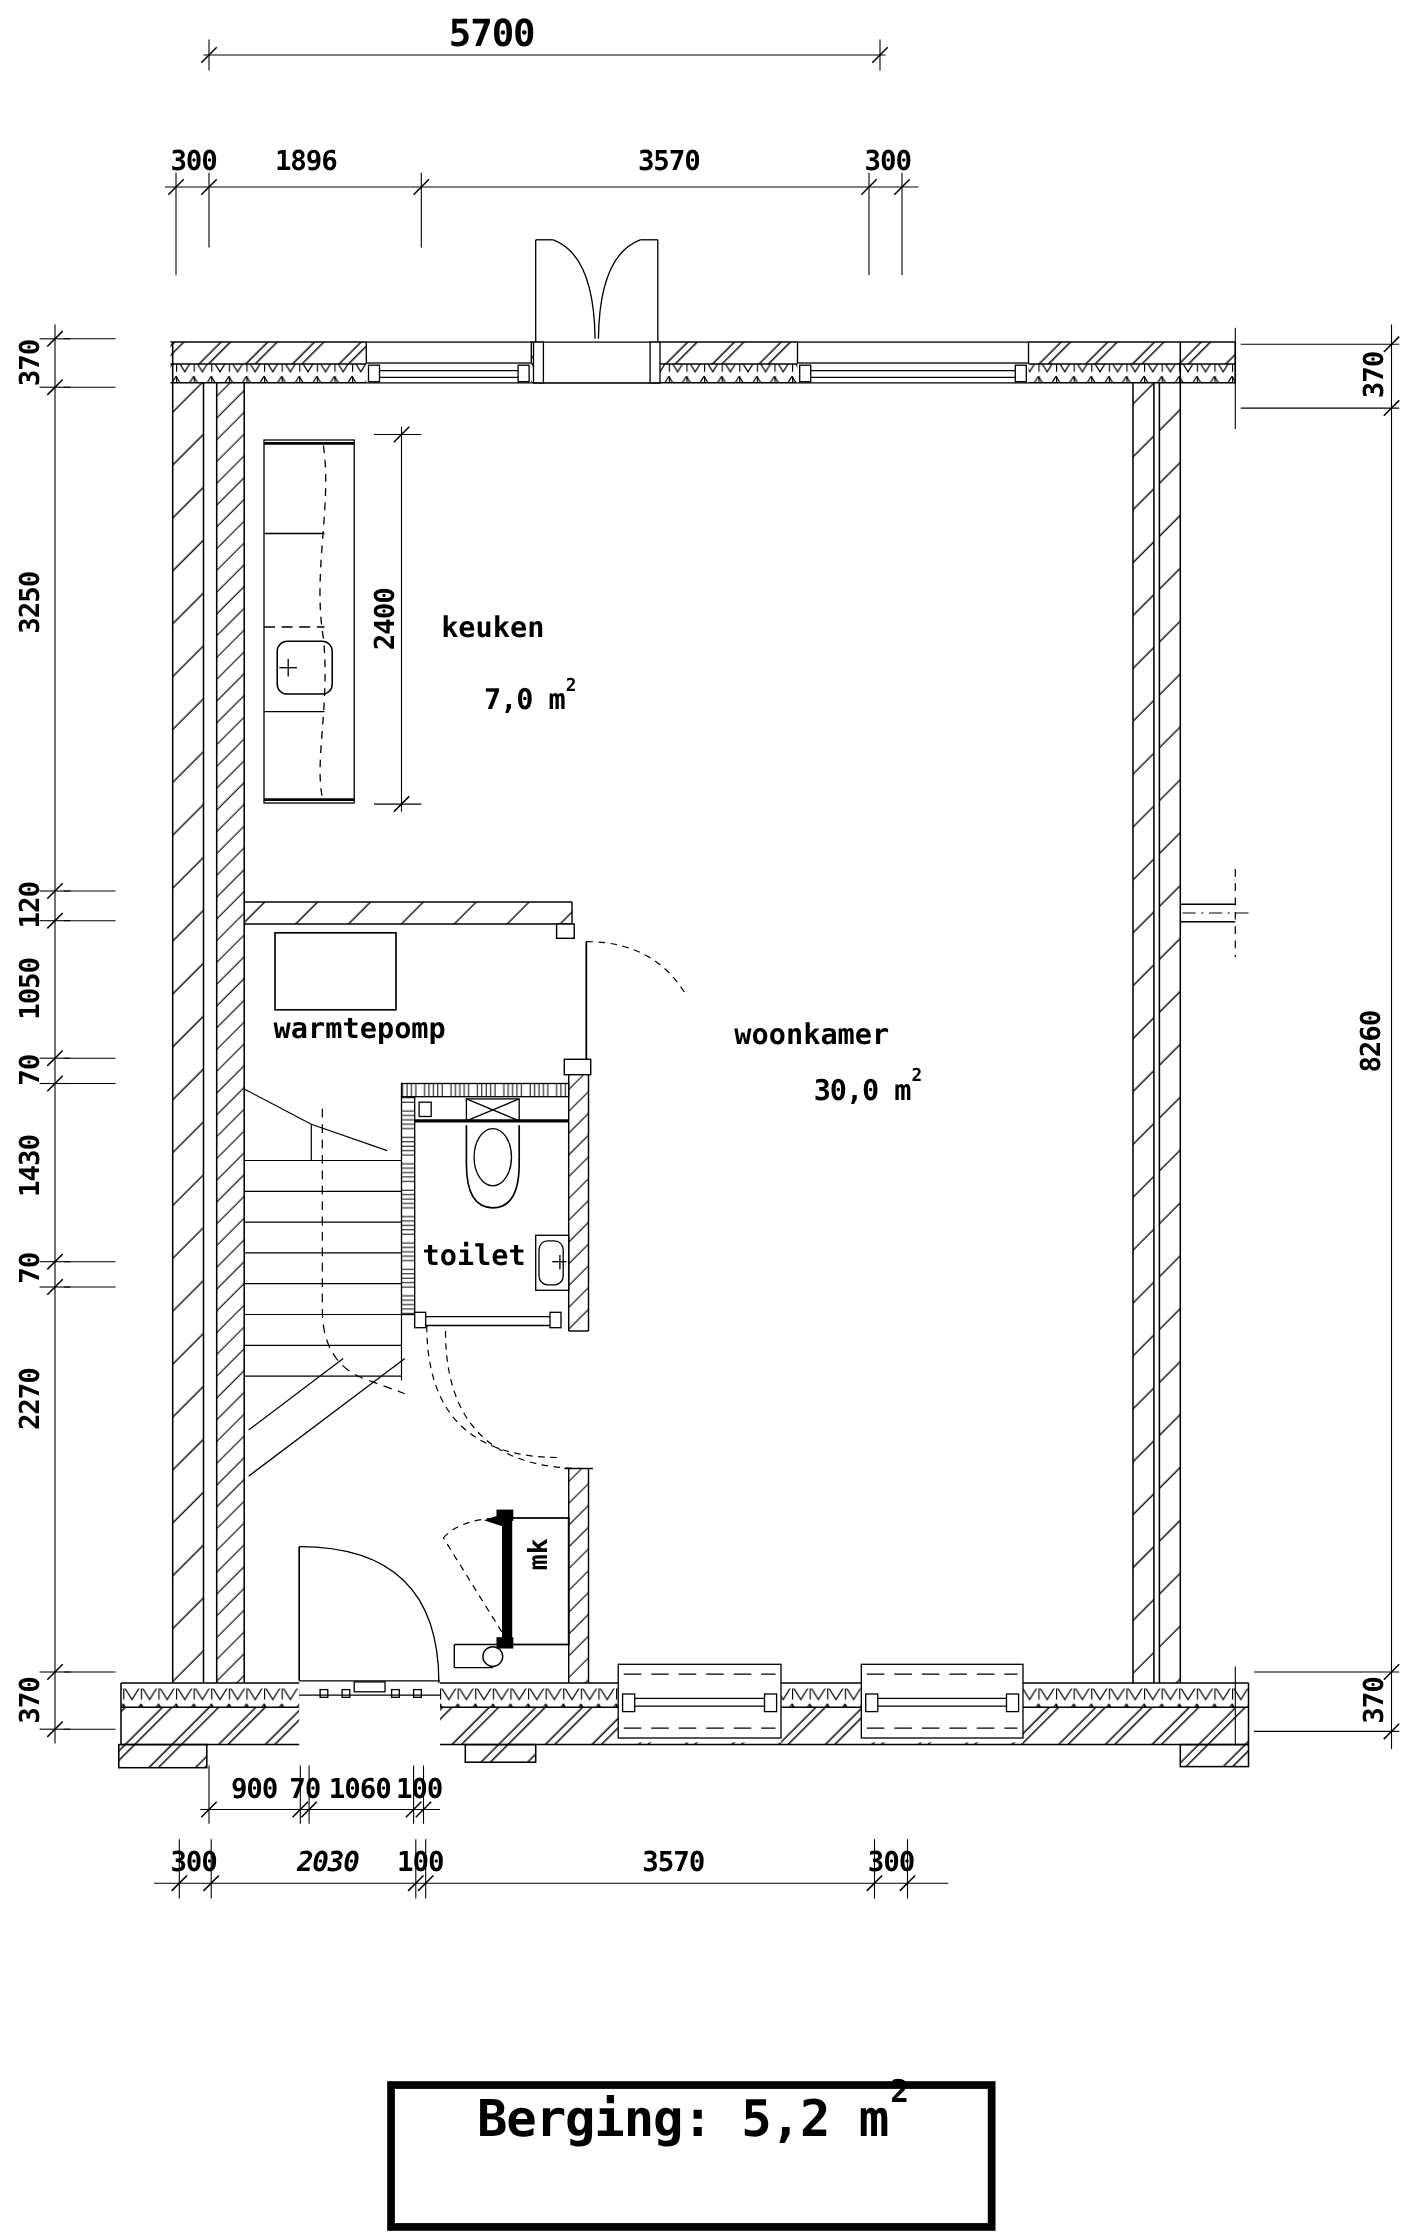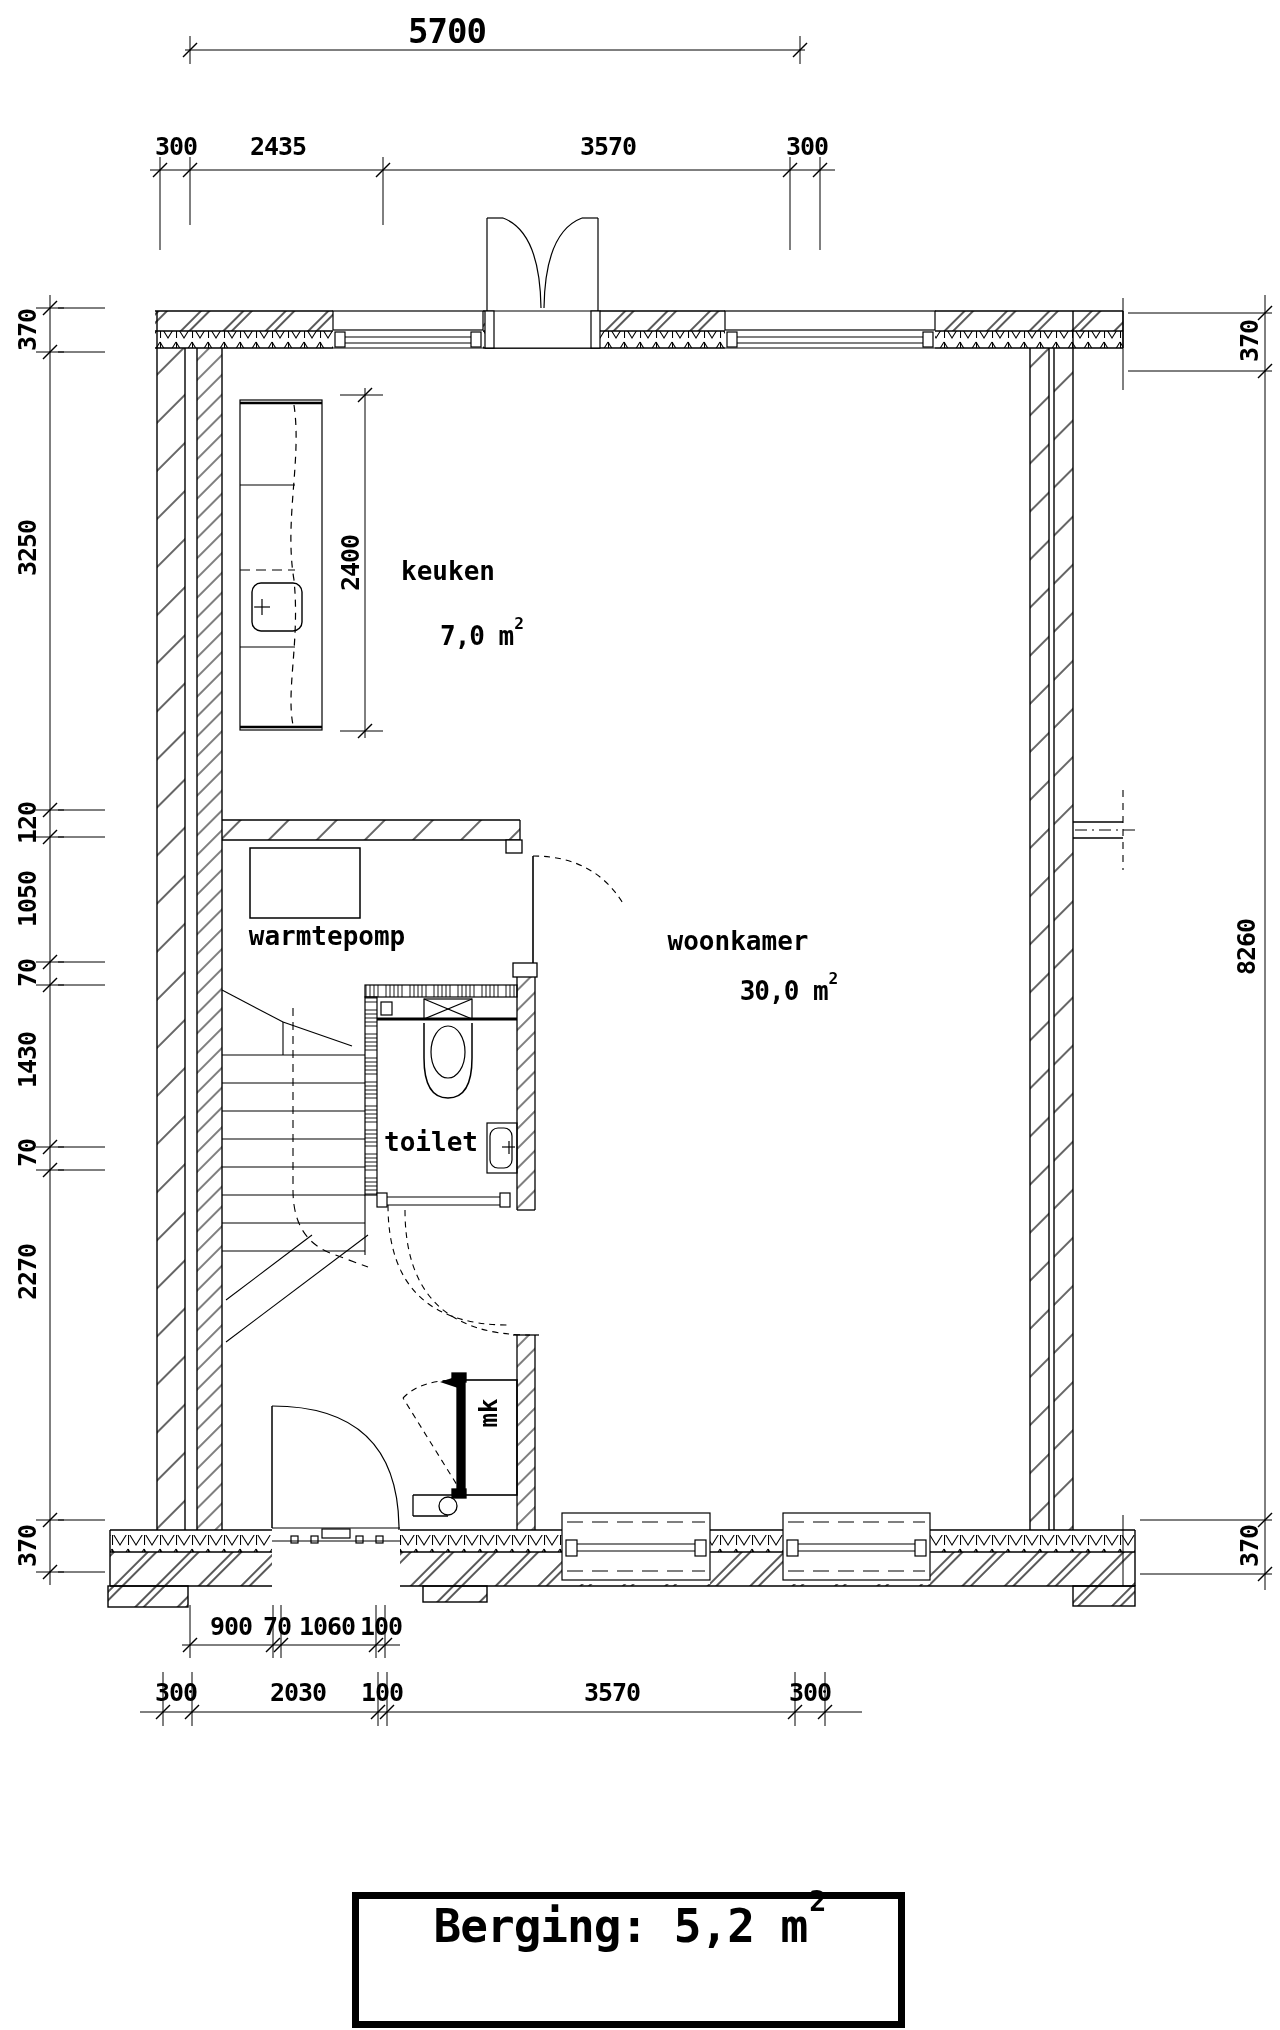--- a/index.html
+++ b/index.html
@@ -370,21 +370,21 @@
     <line x1="365" y1="388" x2="365" y2="738"></line>
     <line x1="340" y1="395" x2="383" y2="395"></line>
     <line x1="340" y1="731" x2="383" y2="731"></line>
     <line x1="358" y1="402" x2="372" y2="388" stroke-width="1.4"></line>
     <line x1="358" y1="738" x2="372" y2="724" stroke-width="1.4"></line>
   </g>
 </svg>
 
 <div class="lbl dim-big" style="left:447px;top:31px;">5700</div>
 <div class="lbl dim" style="left:176px;top:146px;">300</div>
-<div class="lbl dim" style="left:278px;top:146px;">2435</div>
+<div class="lbl dim" style="left:278px;top:146px;">1896</div>
 <div class="lbl dim" style="left:608px;top:146px;">3570</div>
 <div class="lbl dim" style="left:807px;top:146px;">300</div>
 
 <div class="lbl dim rot" style="left:27px;top:330px;">370</div>
 <div class="lbl dim rot" style="left:27px;top:548px;">3250</div>
 <div class="lbl dim rot" style="left:27px;top:823px;">120</div>
 <div class="lbl dim rot" style="left:27px;top:899px;">1050</div>
 <div class="lbl dim rot" style="left:27px;top:973px;">70</div>
 <div class="lbl dim rot" style="left:27px;top:1060px;">1430</div>
 <div class="lbl dim rot" style="left:27px;top:1153px;">70</div>
@@ -394,21 +394,21 @@
 <div class="lbl dim rot" style="left:1249px;top:341px;">370</div>
 <div class="lbl dim rot" style="left:1246px;top:947px;">8260</div>
 <div class="lbl dim rot" style="left:1249px;top:1546px;">370</div>
 
 <div class="lbl dim" style="left:231px;top:1626px;">900</div>
 <div class="lbl dim" style="left:277px;top:1626px;">70</div>
 <div class="lbl dim" style="left:327px;top:1626px;">1060</div>
 <div class="lbl dim" style="left:381px;top:1626px;">100</div>
 
 <div class="lbl dim" style="left:176px;top:1692px;">300</div>
-<div class="lbl dim" style="left:298px;top:1692px;">2030</div>
+<div class="lbl dim" style="left:298px;top:1692px;font-style:italic;">2030</div>
 <div class="lbl dim" style="left:382px;top:1692px;">100</div>
 <div class="lbl dim" style="left:612px;top:1692px;">3570</div>
 <div class="lbl dim" style="left:810px;top:1692px;">300</div>
 
 <div class="lbl dim rot" style="left:350px;top:563px;">2400</div>
 
 <div class="lbl room" style="left:448px;top:571px;">keuken</div>
 <div class="lbl area" style="left:445px;top:636px;margin-left:36px;"><span>7,0 m</span><sup>2</sup></div>
 
 <div class="lbl room" style="left:738px;top:941px;text-align:center;">woonkamer</div>

